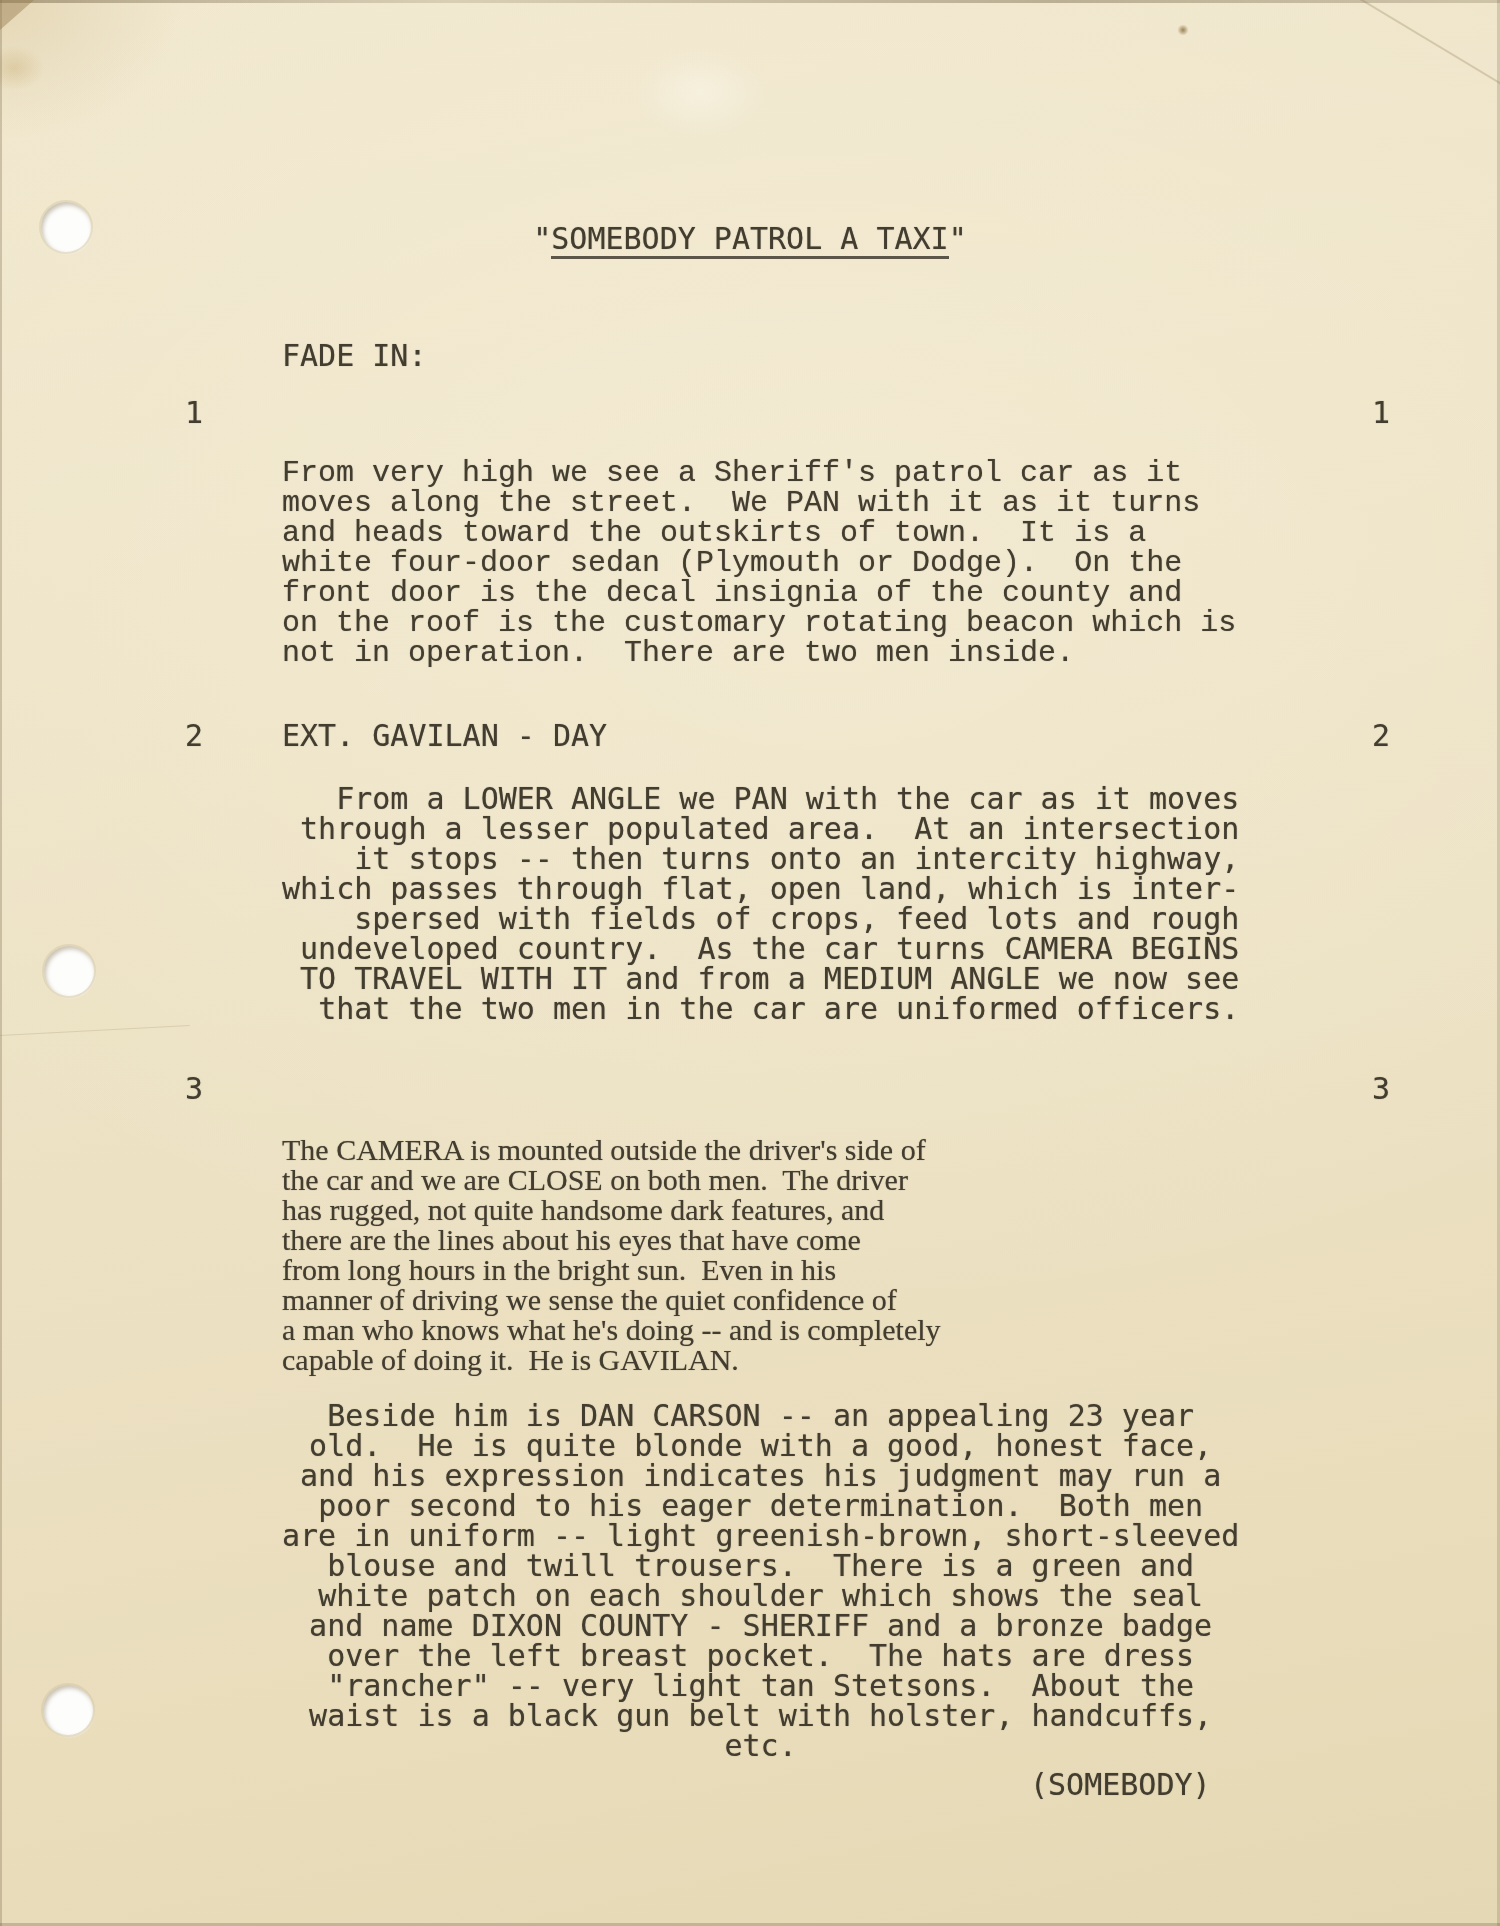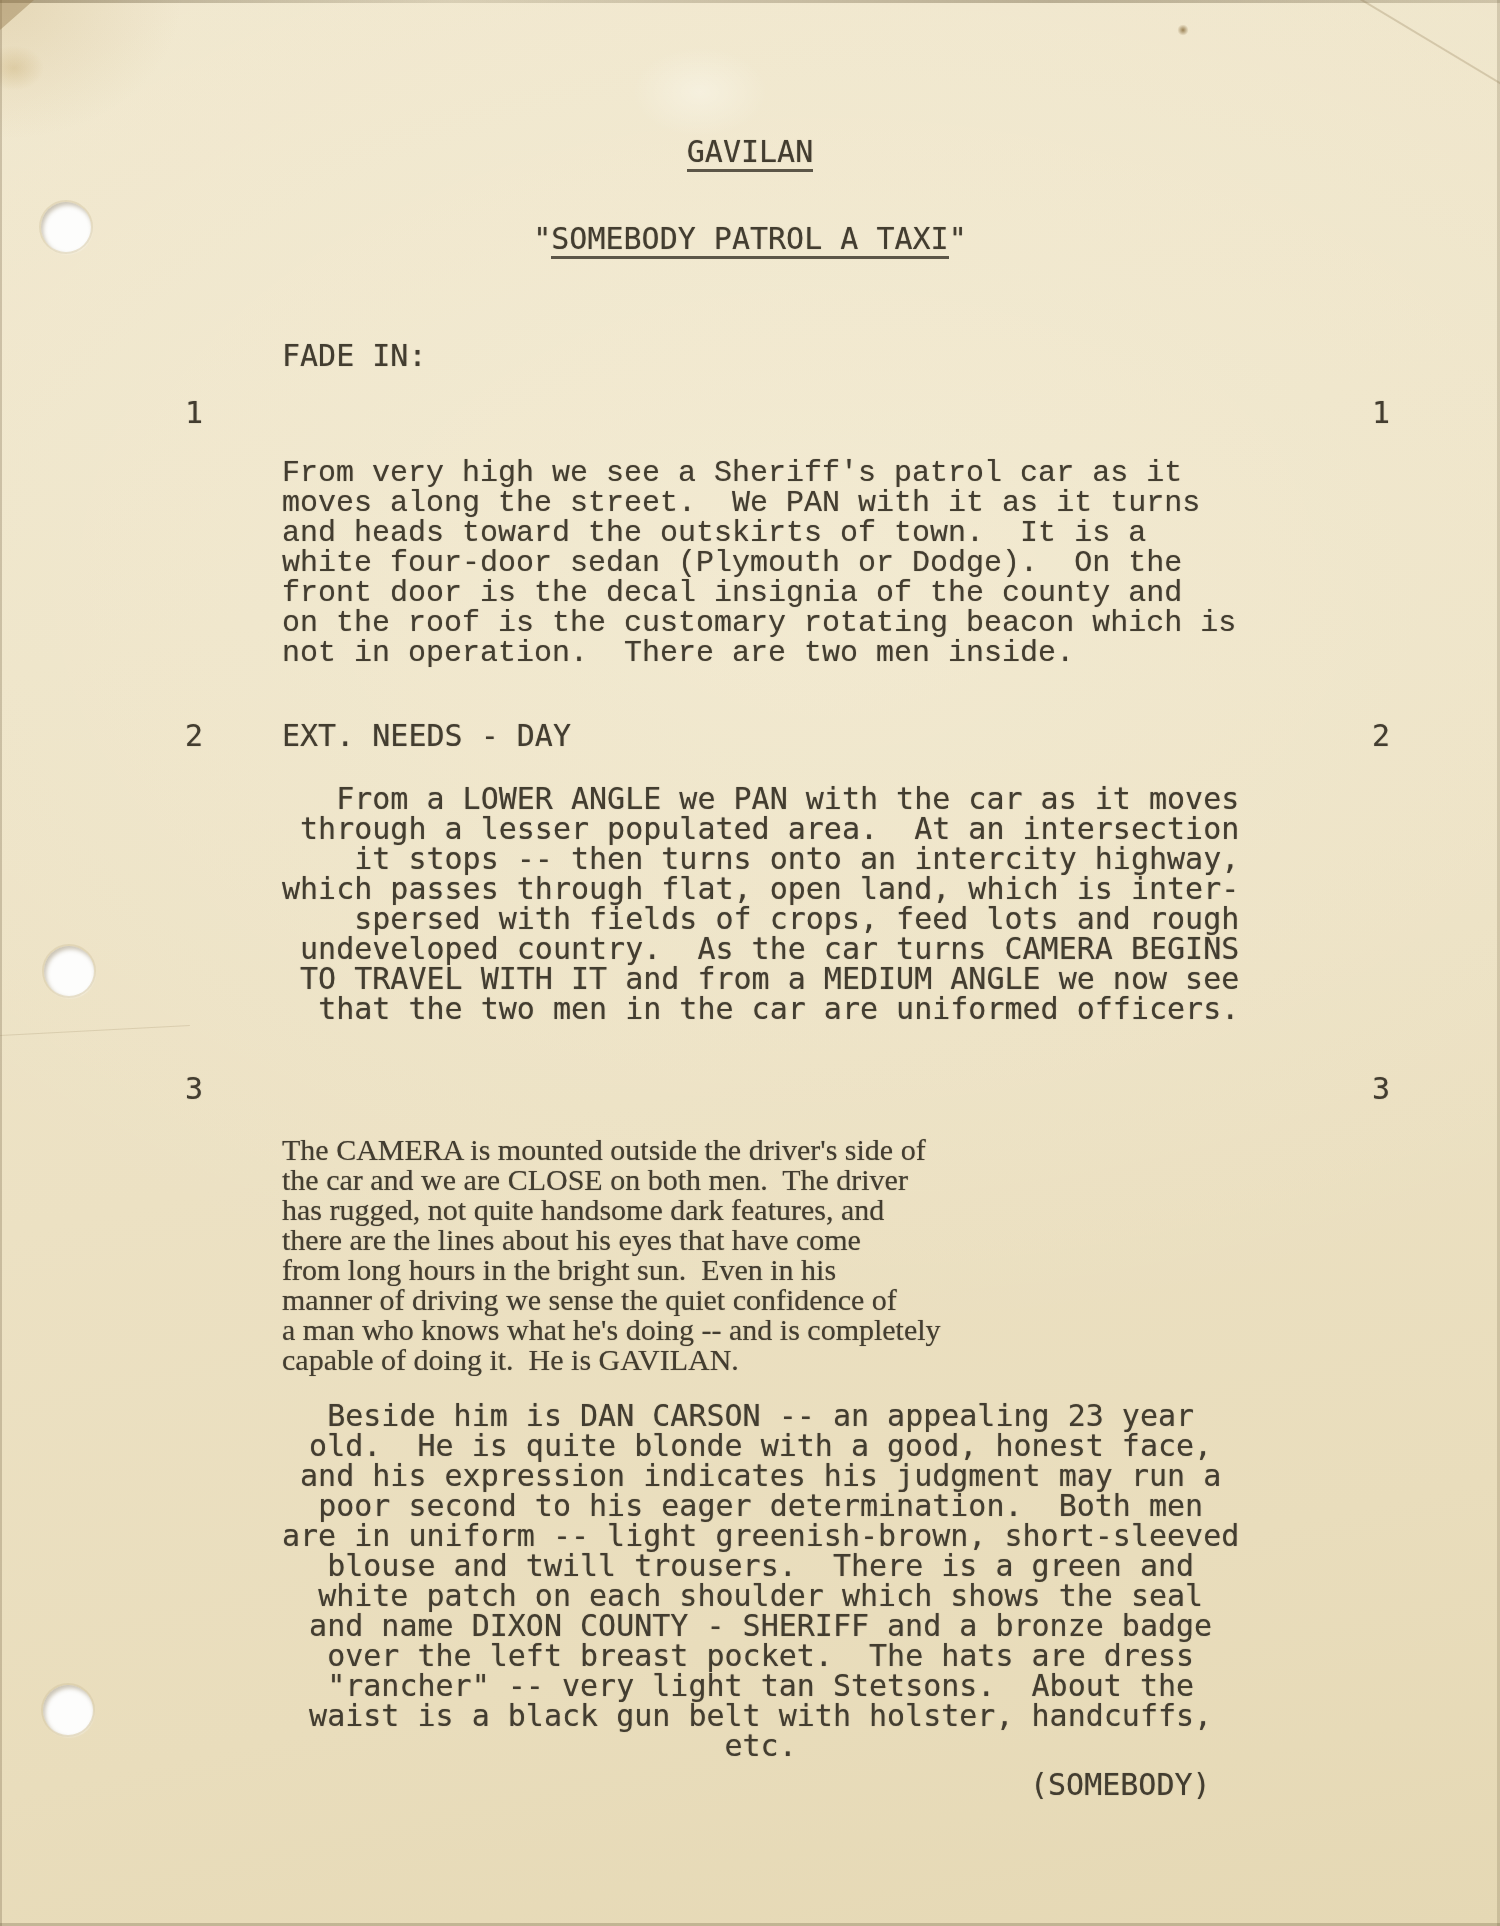--- a/index.html
+++ b/index.html
@@ -54,38 +54,37 @@
   <div class="edge-left"></div>
   <div class="edge-right"></div>
   <div class="edge-bottom"></div>
   <div class="corner-fold"></div>
   <div class="crease-tr"></div>
   <div class="crease-l1"></div>
   <div class="hole" style="left:41px; top:202px;"></div>
   <div class="hole" style="left:44px; top:946px;"></div>
   <div class="hole" style="left:43px; top:1685px;"></div>
 
-  <div class="t center" style="top:137px;"><span class="ul">GAVILAN</span></div>
 
   <div class="t center" style="top:224px;"><span>"</span><span class="ul">SOMEBODY PATROL A TAXI</span><span>"</span></div>
 
   <div class="t" style="left:282px; top:341px;">FADE IN:</div>
 
   <div class="t" style="left:185px; top:398px;">1</div>
   <div class="t" style="left:1372px; top:398px;">1</div>
   <div class="t" style="left:282px; top:458px;font-family:Liberation Mono, monospace;">From very high we see a Sheriff's patrol car as it
 moves along the street.  We PAN with it as it turns
 and heads toward the outskirts of town.  It is a
 white four-door sedan (Plymouth or Dodge).  On the
 front door is the decal insignia of the county and
 on the roof is the customary rotating beacon which is
 not in operation.  There are two men inside.</div>
 
   <div class="t" style="left:185px; top:721px;">2</div>
-  <div class="t" style="left:282px; top:721px;">EXT. NEEDS - DAY</div>
+  <div class="t" style="left:282px; top:721px;">EXT. GAVILAN - DAY</div>
   <div class="t" style="left:1372px; top:721px;">2</div>
   <div class="t" style="left:282px; top:784px;text-align:right;">From a LOWER ANGLE we PAN with the car as it moves
 through a lesser populated area.  At an intersection
 it stops -- then turns onto an intercity highway,
 which passes through flat, open land, which is inter-
 spersed with fields of crops, feed lots and rough
 undeveloped country.  As the car turns CAMERA BEGINS
 TO TRAVEL WITH IT and from a MEDIUM ANGLE we now see
 that the two men in the car are uniformed officers.</div>
 

